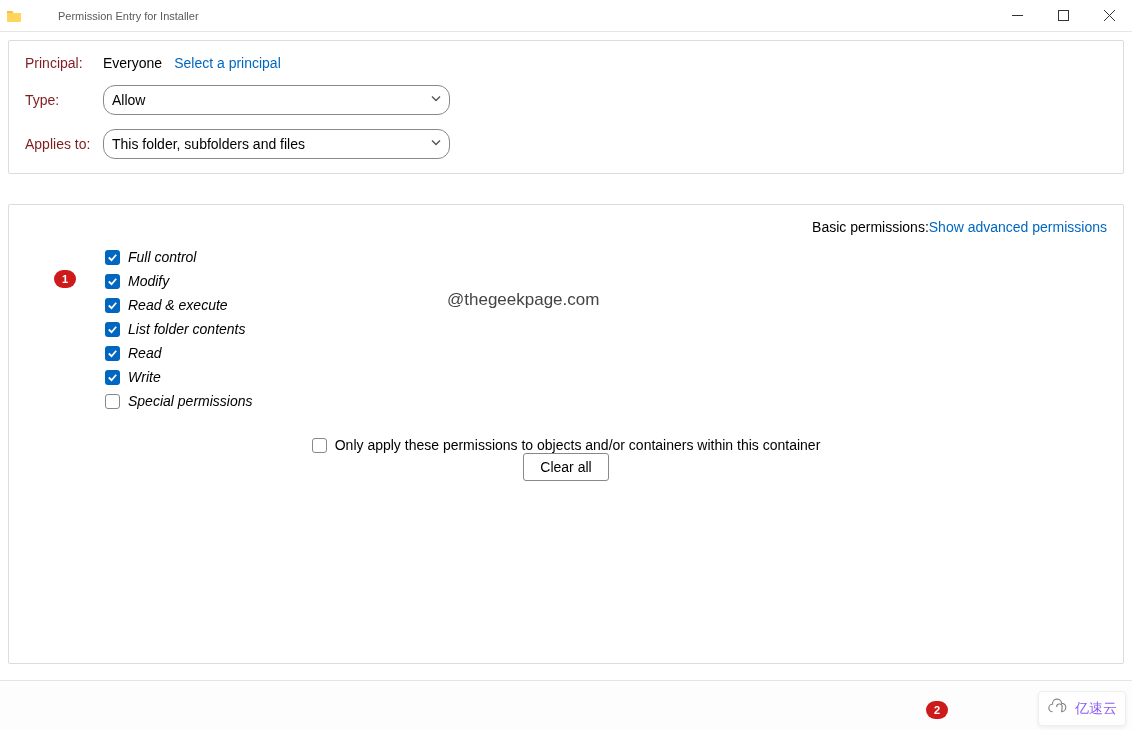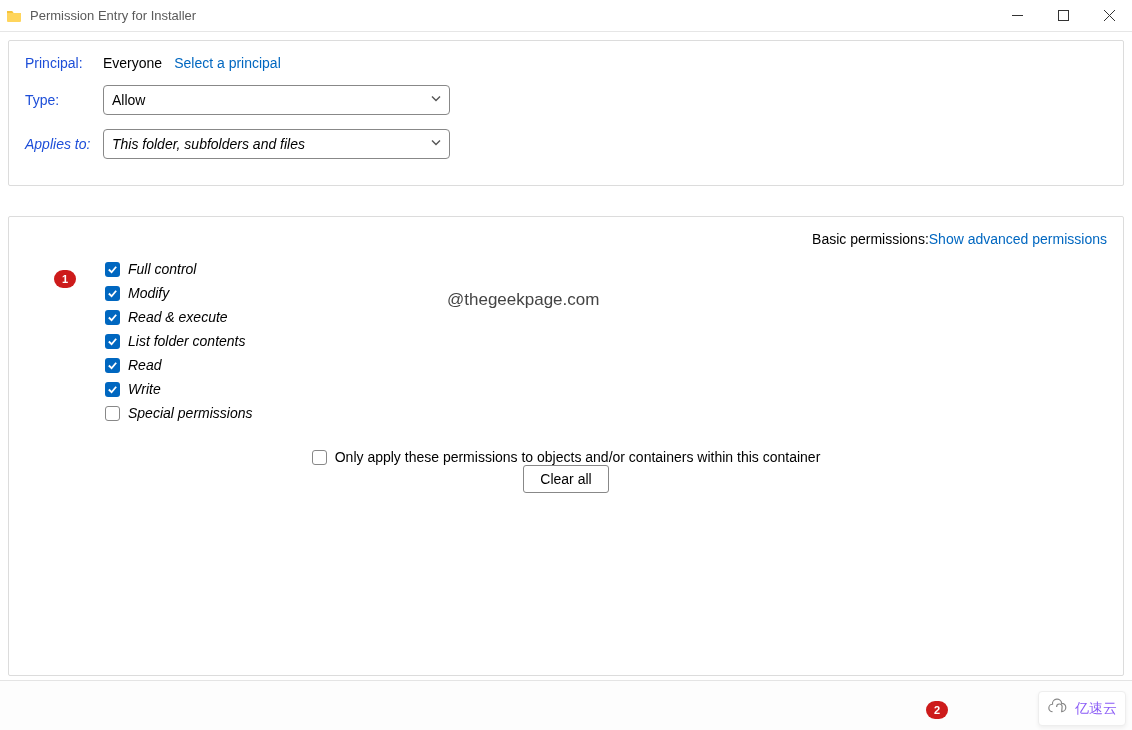--- a/index.html
+++ b/index.html
@@ -1,34 +1,34 @@
 <!DOCTYPE html>
 <html><head>
   <meta charset="utf-8">
   <style>
     * { box-sizing: border-box; font-family: "Segoe UI", Tahoma, sans-serif; font-size: 14px; }
     body { margin: 0; width: 1132px; height: 730px; background: #ffffff; position: relative; }
     
     .titlebar { height: 32px; display: flex; align-items: center; padding: 0 0 0 6px; background: #ffffff; border-bottom: 1px solid #e6e6e6; }
     .titlebar .icon { width: 16px; height: 16px; margin-right: 8px; }
-    .titlebar .title { flex: 1; color: #5a5a5a; font-size: 13px; }
+    .titlebar .title { flex: 1; color: #5a5a5a; font-size: 11px; margin-left: 28px; }
     .winbtn { width: 46px; height: 32px; display: flex; align-items: center; justify-content: center; color: #555; }
     
     .content { padding: 8px 8px 0 8px; }
     
     .panel { border: 1px solid #dcdcdc; border-radius: 2px; padding: 14px 16px; background: #fff; }
     .panel.top { margin-bottom: 30px; }
     
     .row { display: flex; align-items: center; margin-bottom: 14px; }
-    .row:last-child { margin-bottom: 12px; font-style: italic; }
-    .row-label { min-width: 78px; color: #1d4ed8; }
+    .row:last-child { margin-bottom: 0; }
+    .row-label { min-width: 78px; color: #7f1d1d; }
     .row-value { color: #000; margin-right: 12px; }
     .link { color: #0067c0; cursor: pointer; }
     
-    .combo { position: relative; width: 347px; height: 30px; border: 1px solid #888; border-radius: 4px; display: flex; align-items: center; padding: 0 28px 0 8px; background: #fff; cursor: pointer; }
+    .combo { position: relative; width: 347px; height: 30px; border: 1px solid #888; border-radius: 12px; display: flex; align-items: center; padding: 0 28px 0 8px; background: #fff; cursor: pointer; }
     .combo .chev { position: absolute; right: 6px; top: 50%; transform: translateY(-50%); }
     
     .perm-header { display: flex; justify-content: flex-end; align-items: center; margin-bottom: 14px; }
     
     .perm-list { padding-left: 80px; position: relative; font-style: italic; }
     .perm-item { display: flex; align-items: center; margin-bottom: 8px; gap: 8px; }
     
     .cbox { width: 15px; height: 15px; border-radius: 3px; display: flex; align-items: center; justify-content: center; flex-shrink: 0; }
     .cbox.checked { background: #0067c0; }
     .cbox.unchecked { border: 1px solid #888; background: #fff; }

